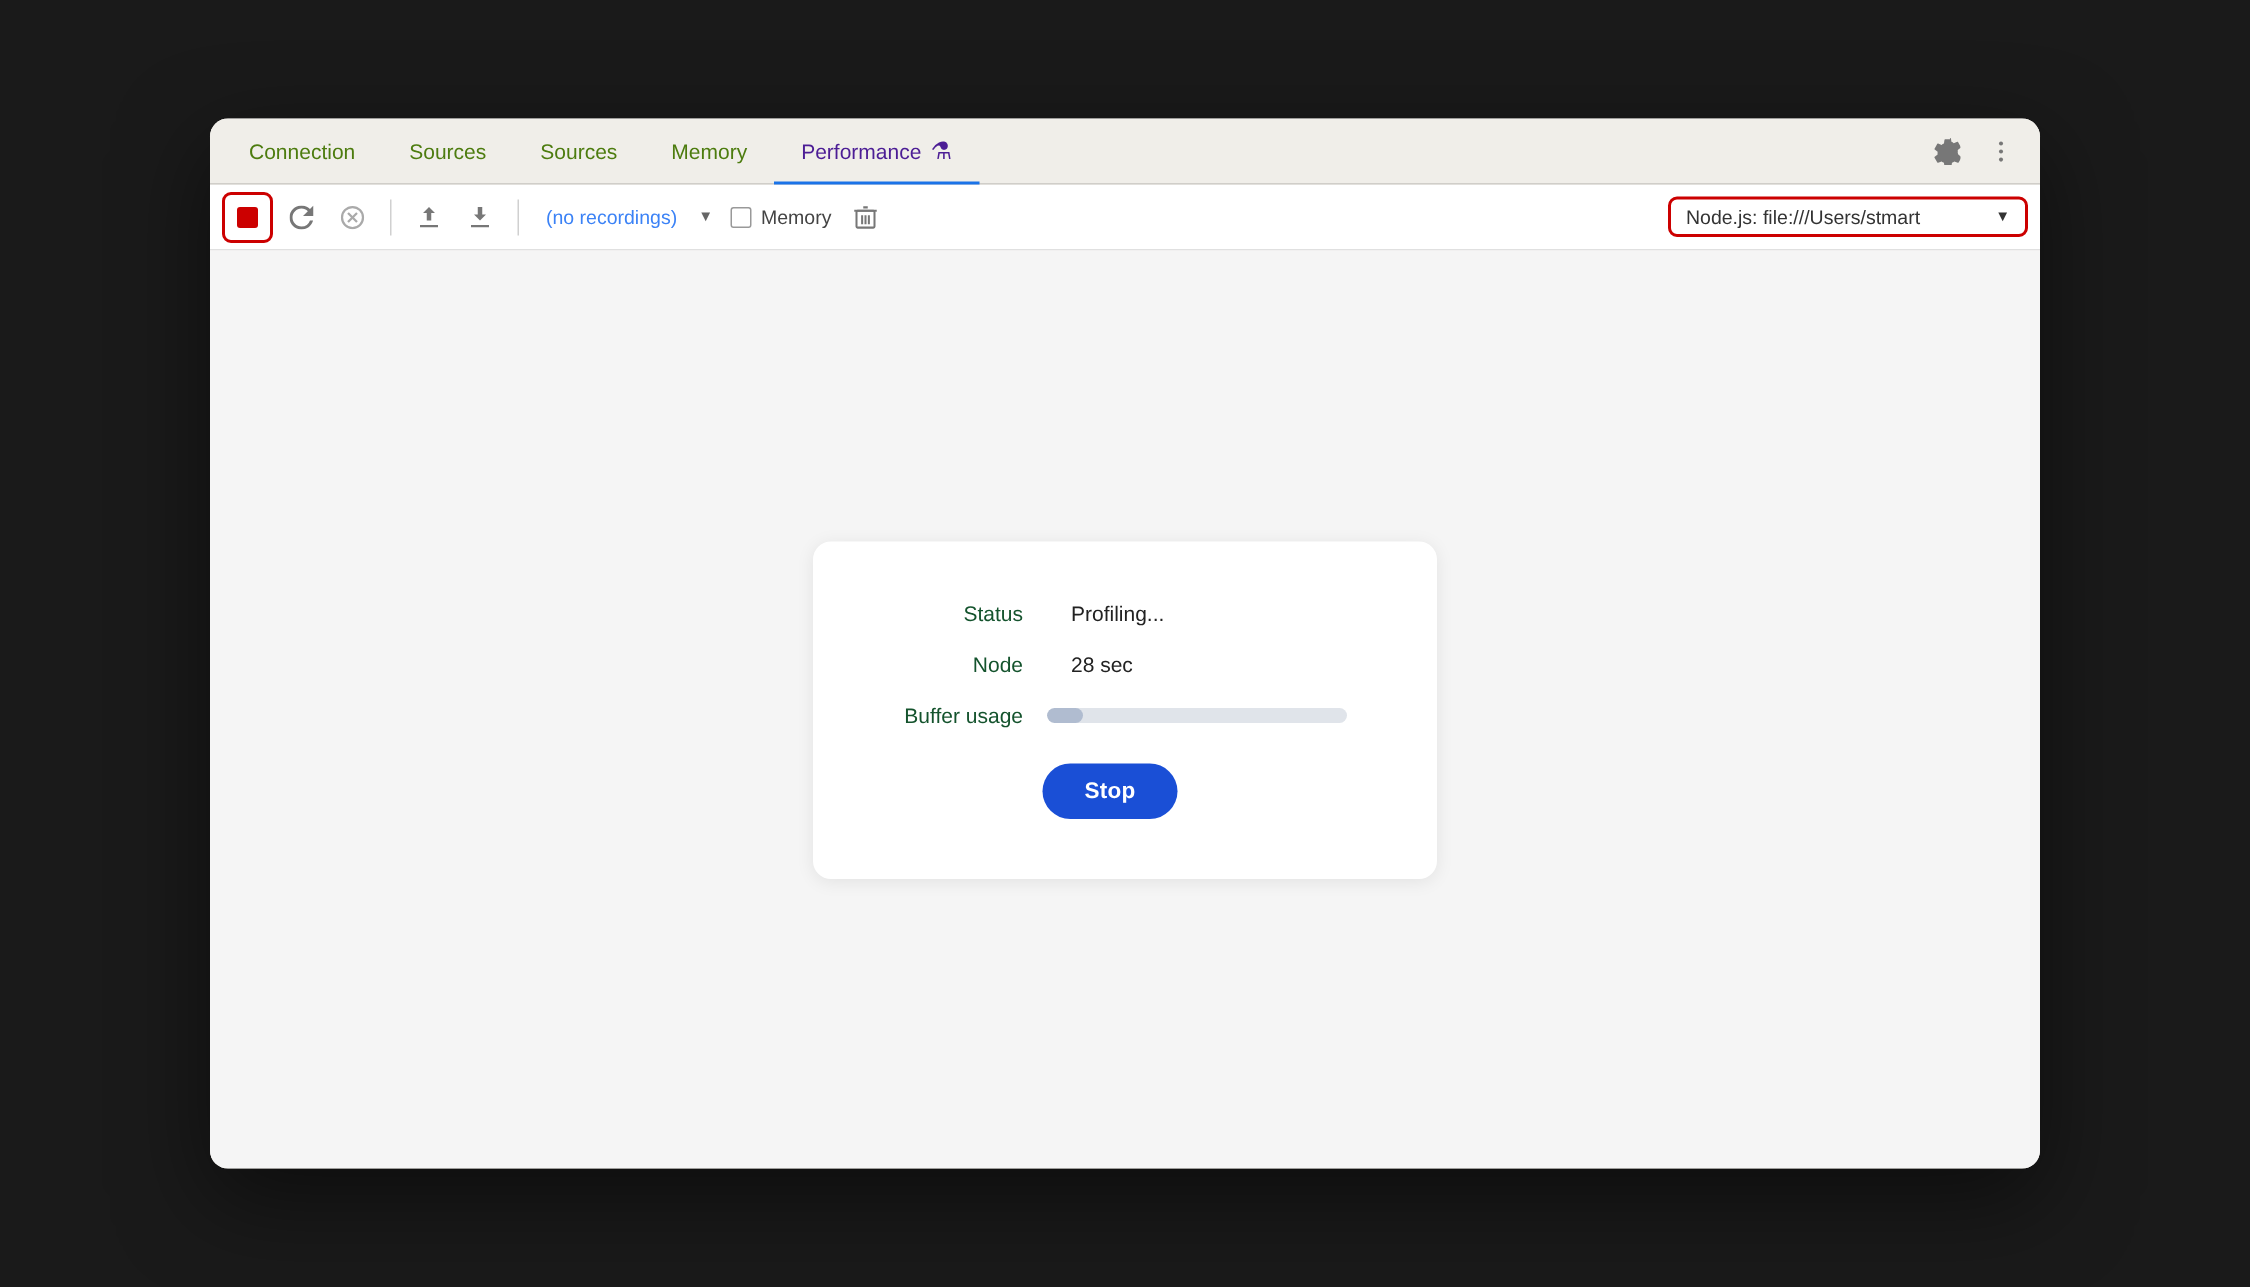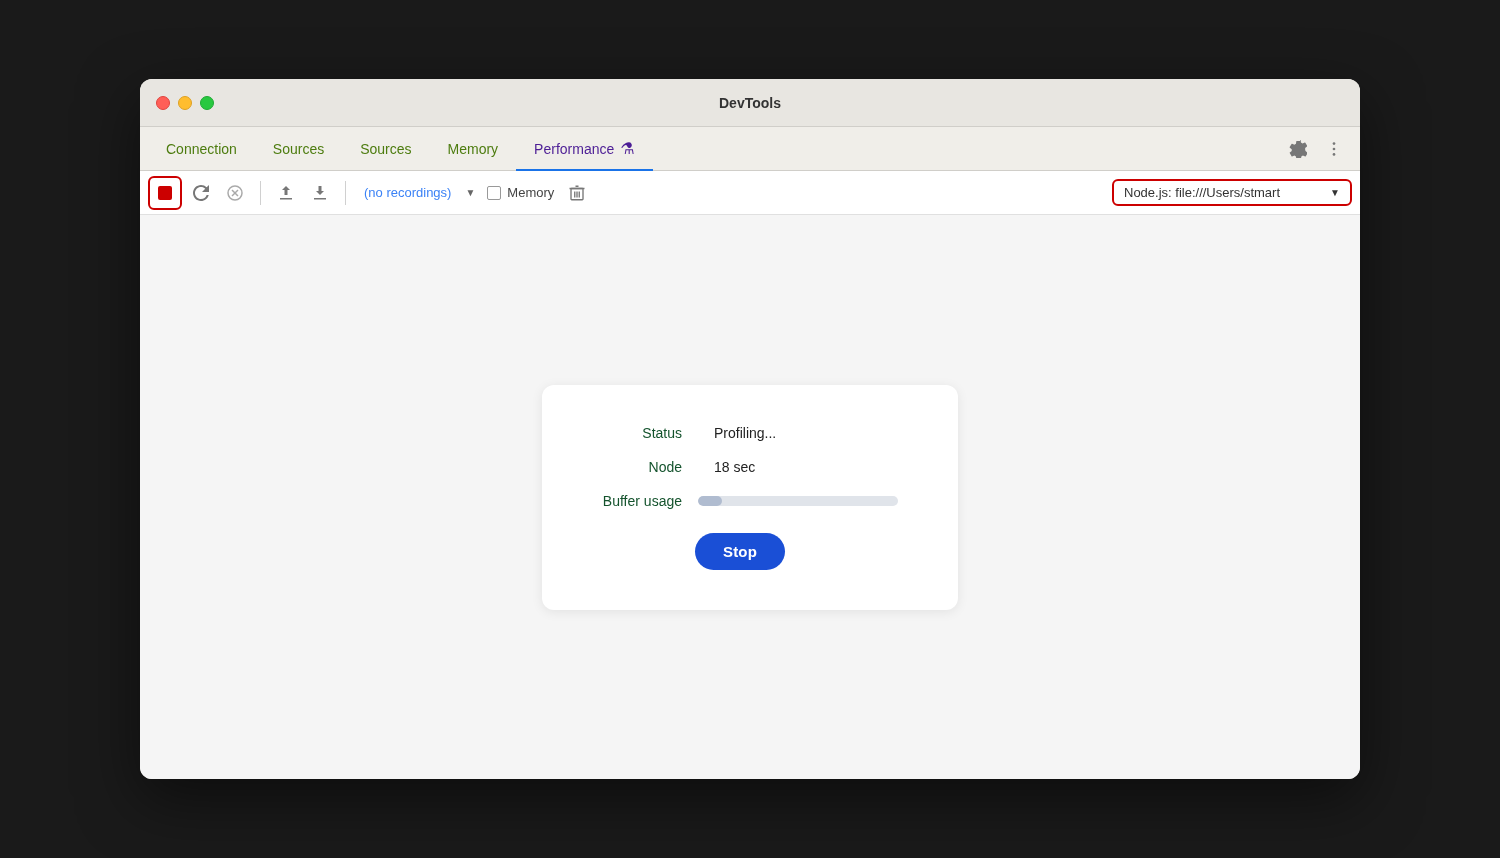--- a/index.html
+++ b/index.html
@@ -337,28 +337,20 @@
       width: 18px;
       height: 18px;
       fill: #777;
     }
   </style>
 </head>
 <body>
 
 <div class="window">
 
-  <div class="title-bar">
-    <div class="traffic-lights">
-      <div class="traffic-light close"></div>
-      <div class="traffic-light minimize"></div>
-      <div class="traffic-light maximize"></div>
-    </div>
-    <span class="title-text">DevTools</span>
-  </div>
 
   <div class="tab-bar">
     <div class="tab-bar-tabs">
       <div class="tab">
         <span>Connection</span>
       </div>
       <div class="tab">
         <span>Sources</span>
       </div>
       <div class="tab">
@@ -453,21 +445,21 @@
   </div>
 
   <div class="main-content">
     <div class="profiling-card">
       <div class="profiling-row">
         <span class="profiling-label">Status</span>
         <span class="profiling-value">Profiling...</span>
       </div>
       <div class="profiling-row">
         <span class="profiling-label">Node</span>
-        <span class="profiling-value">18 sec</span>
+        <span class="profiling-value">28 sec</span>
       </div>
       <div class="profiling-row">
         <span class="profiling-label">Buffer usage</span>
         <div class="buffer-bar-wrapper">
           <div class="buffer-bar-fill" style="width: 12%;"></div>
         </div>
       </div>
       <div class="stop-button-row">
         <button class="stop-button">Stop</button>
       </div>

